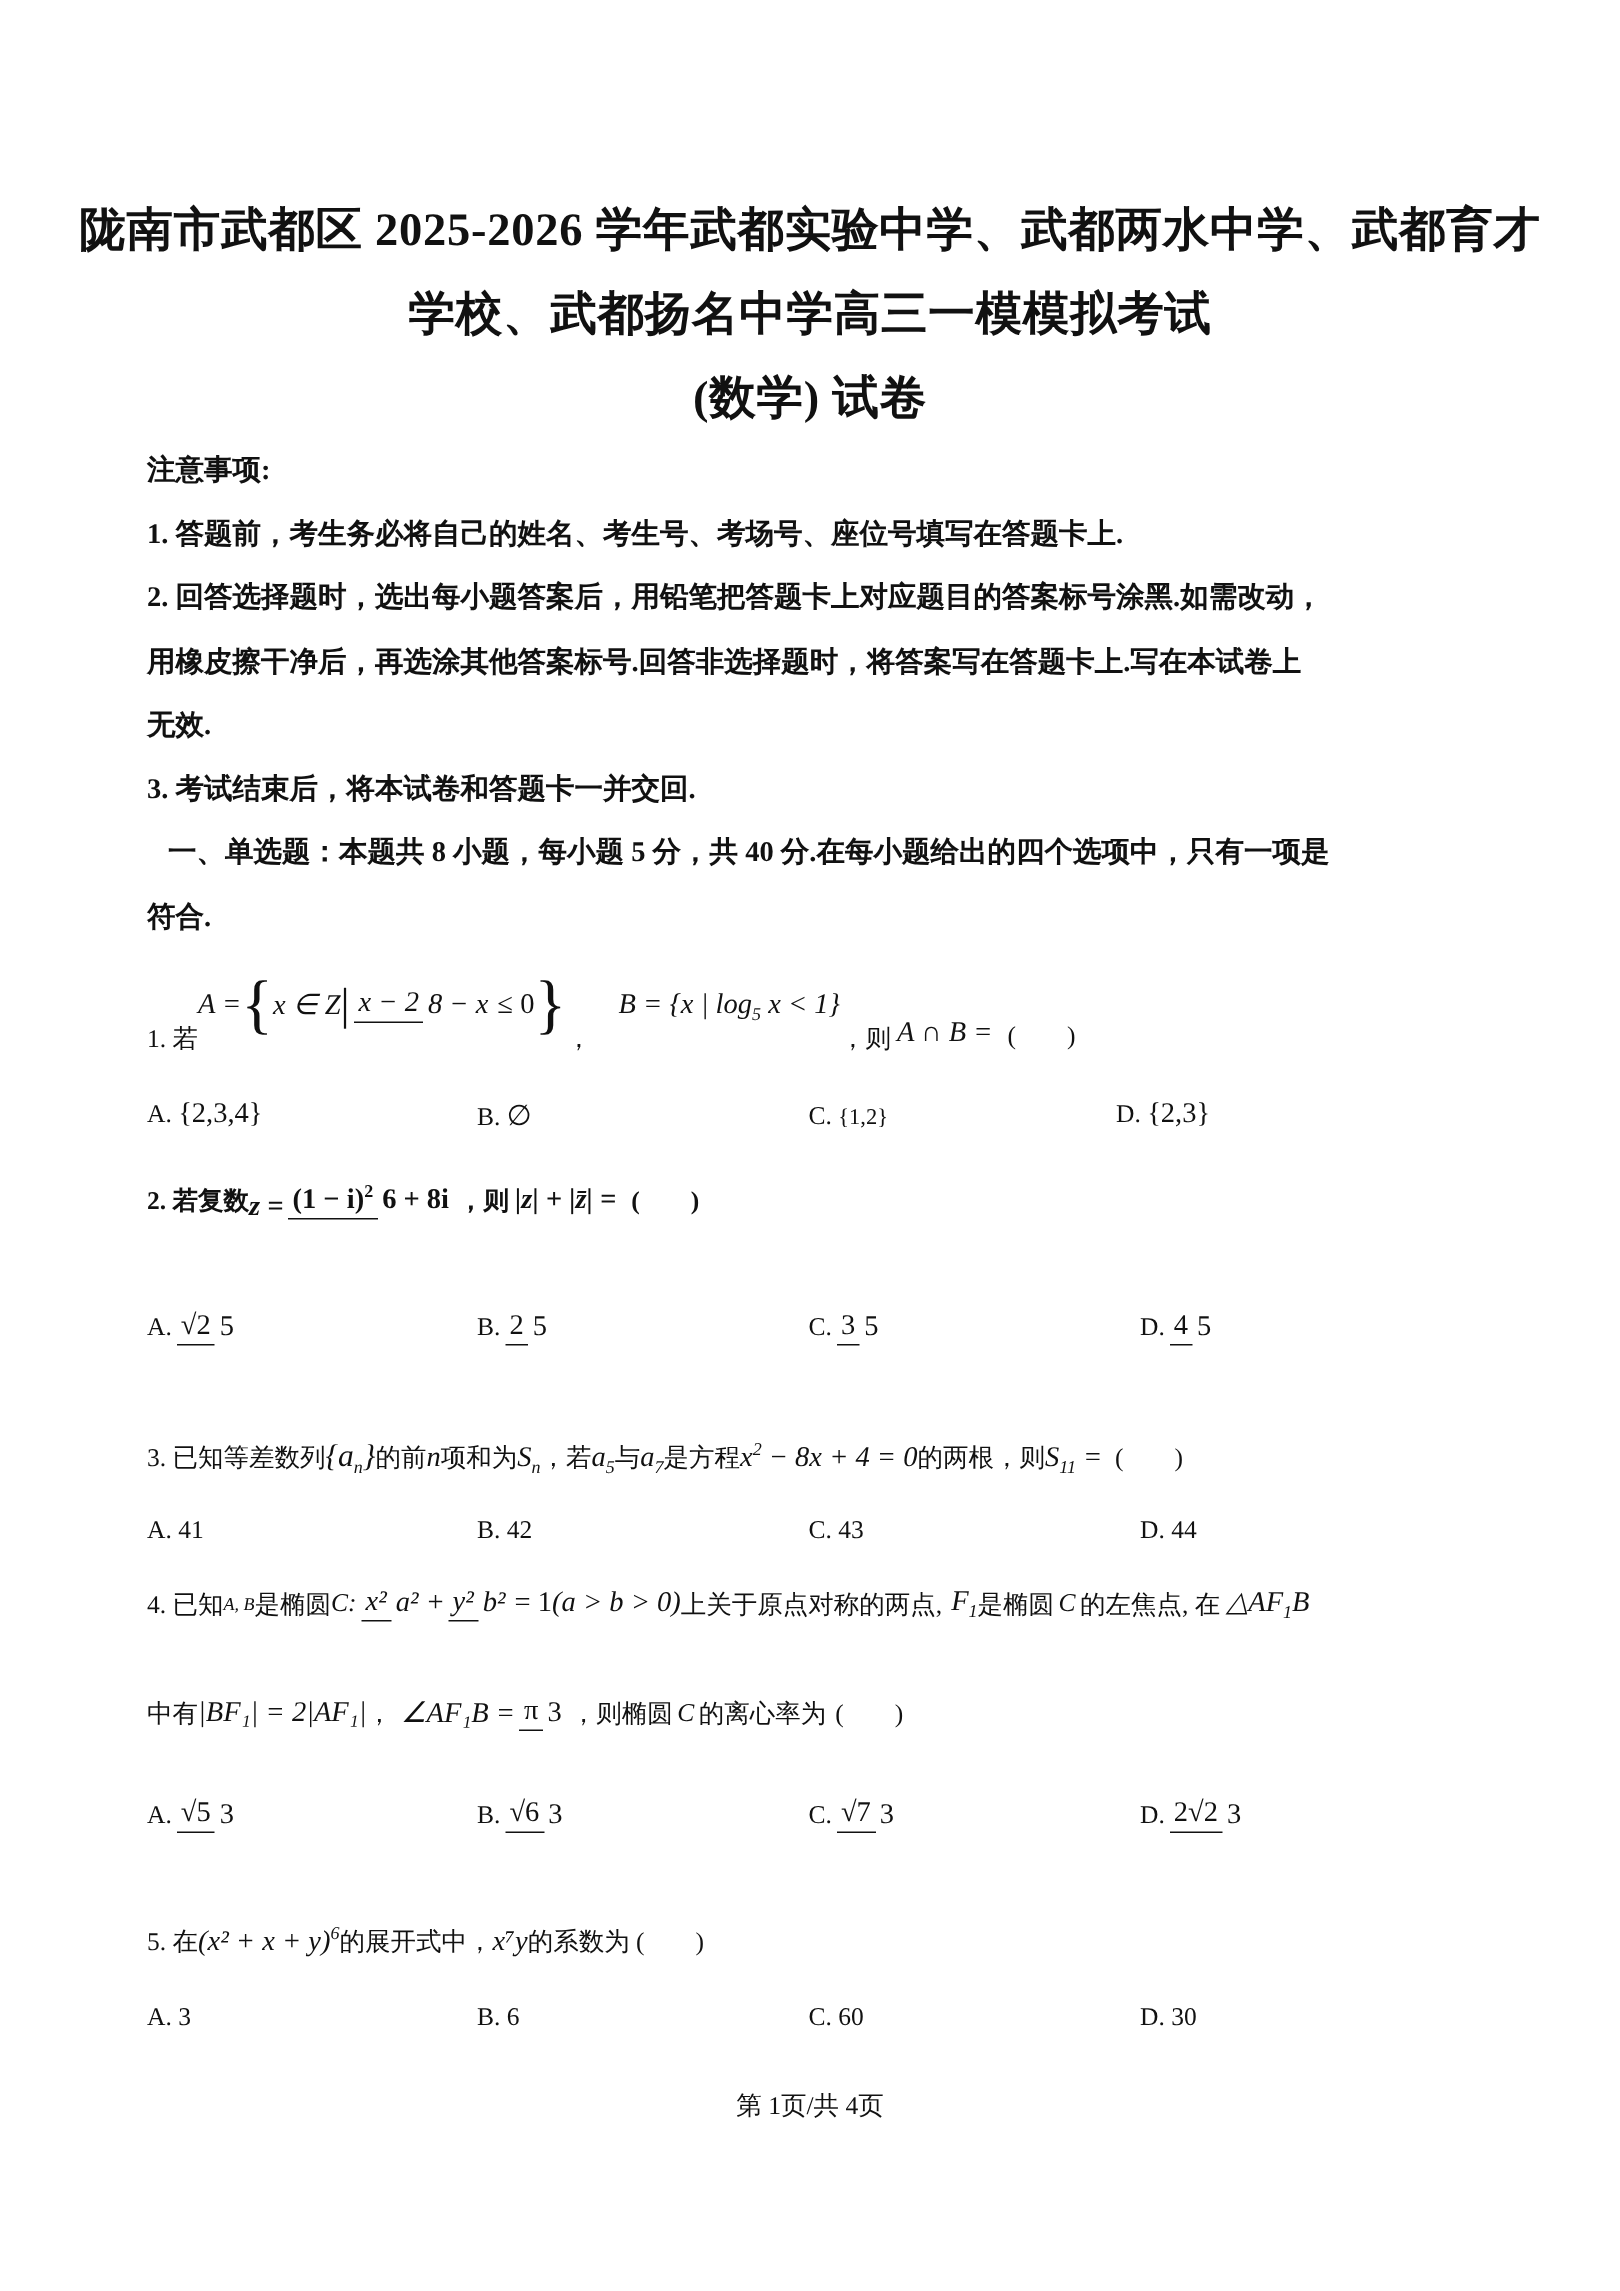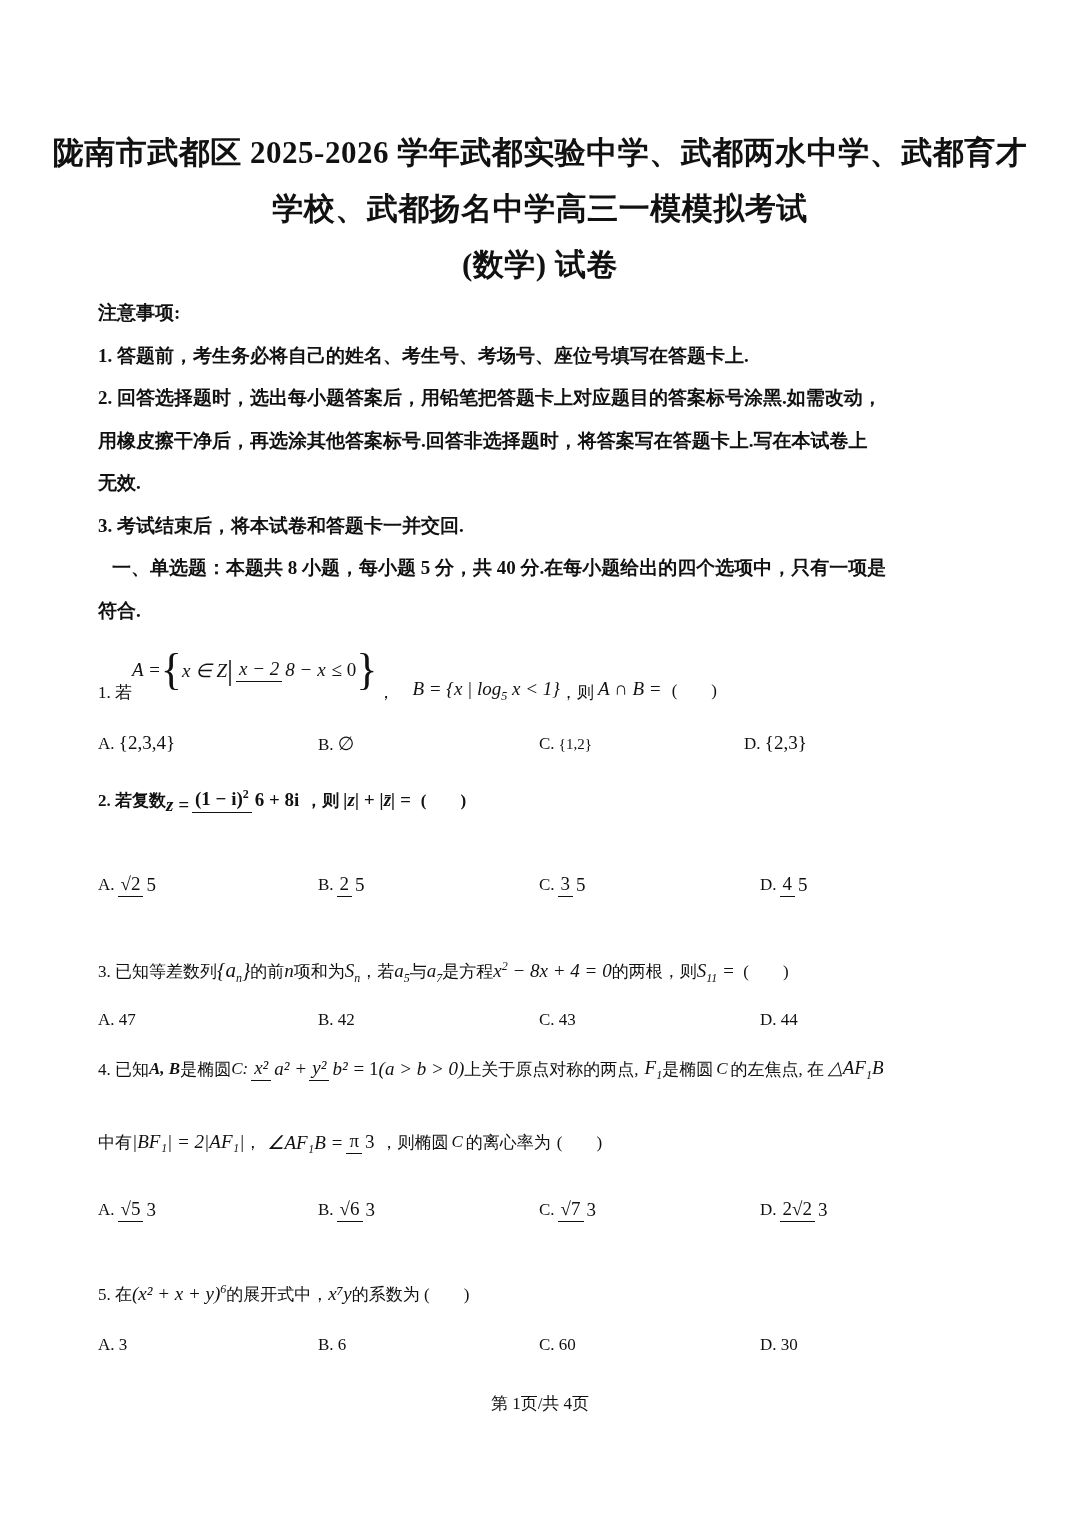--- a/index.html
+++ b/index.html
@@ -45,21 +45,21 @@
     <span class="m">x ∈ Z</span>
     <span class="mid">|</span>
     <span class="frac m">
       <span class="num">x − 2</span>
       <span class="den">8 − x</span>
     </span>
     <span class="rm">≤ 0</span>
     <span class="big">}</span>
   </span>
   <span style="margin:0 18px 4px 0;">，</span>
-  <span class="m" style="margin-bottom:4px;"><span>B = {x | log</span><sub>5</sub><span> x &lt; 1}</span></span>
+  <span class="m" style="margin-bottom:24px;"><span>B = {x | log</span><sub>5</sub><span> x &lt; 1}</span></span>
   <span style="margin-bottom:4px;">，则</span>
   <span class="m" style="margin:0 10px 8px 4px;">A ∩ B =</span>
   <span style="margin-bottom:6px;">(　　)</span>
 </div>
 
 <div class="abs opt" style="top:732px; left:98px;"><span>A.</span> <span class="rm">{2,3,4}</span></div>
 <div class="abs opt" style="top:732px; left:318px;"><span>B.</span> <span class="rm">∅</span></div>
 <div class="abs opt" style="top:734px; left:539px;"><span>C.</span> <span style="font-size:15px;">{1,2}</span></div>
 <div class="abs opt" style="top:732px; left:744px;"><span>D.</span> <span class="rm">{2,3}</span></div>
 
@@ -101,28 +101,28 @@
     <span class="frac rm">
       <span class="num">4</span>
       <span class="den">5</span>
     </span>
   </div>
 
 <div class="abs q" style="top:958px;">
   <span>3. 已知等差数列</span><span class="m" style="font-size:21px;"><span>{a</span><sub>n</sub><span>}</span></span><span>的前</span><span class="m">n</span><span>项和为</span><span class="m"><span>S</span><sub>n</sub></span><span>，若</span><span class="m"><span>a</span><sub>5</sub></span><span>与</span><span class="m"><span>a</span><sub>7</sub></span><span>是方程</span><span class="m"><span>x</span><sup>2</sup><span> − 8x + 4 = 0</span></span><span>的两根，则</span><span class="m"><span>S</span><sub>11</sub><span> =</span></span>&nbsp;&nbsp;<span>(　　)</span>
 </div>
 
-<div class="abs opt" style="top:1010px; left:98px;"><span>A.</span> <span>47</span></div>
+<div class="abs opt" style="top:1010px; left:98px;"><span>A.</span> <span>41</span></div>
 <div class="abs opt" style="top:1010px; left:318px;"><span>B.</span> <span>42</span></div>
 <div class="abs opt" style="top:1010px; left:539px;"><span>C.</span> <span>43</span></div>
 <div class="abs opt" style="top:1010px; left:760px;"><span>D.</span> <span>44</span></div>
 
 <div class="abs q" style="top:1056px; display:flex; align-items:center;">
   <span>4. 已知</span>
-  <span class="m" style="font-size:17px;font-weight:bold;">A, B</span>
+  <span class="m" style="font-size:12px;">A, B</span>
   <span>是椭圆</span>
   <span class="m" style="font-size:17px;">C:</span>
   <span class="frac m">
       <span class="num">x²</span>
       <span class="den">a²</span>
     </span>
   <span class="rm">+</span>
   <span class="frac m">
       <span class="num">y²</span>
       <span class="den">b²</span>

